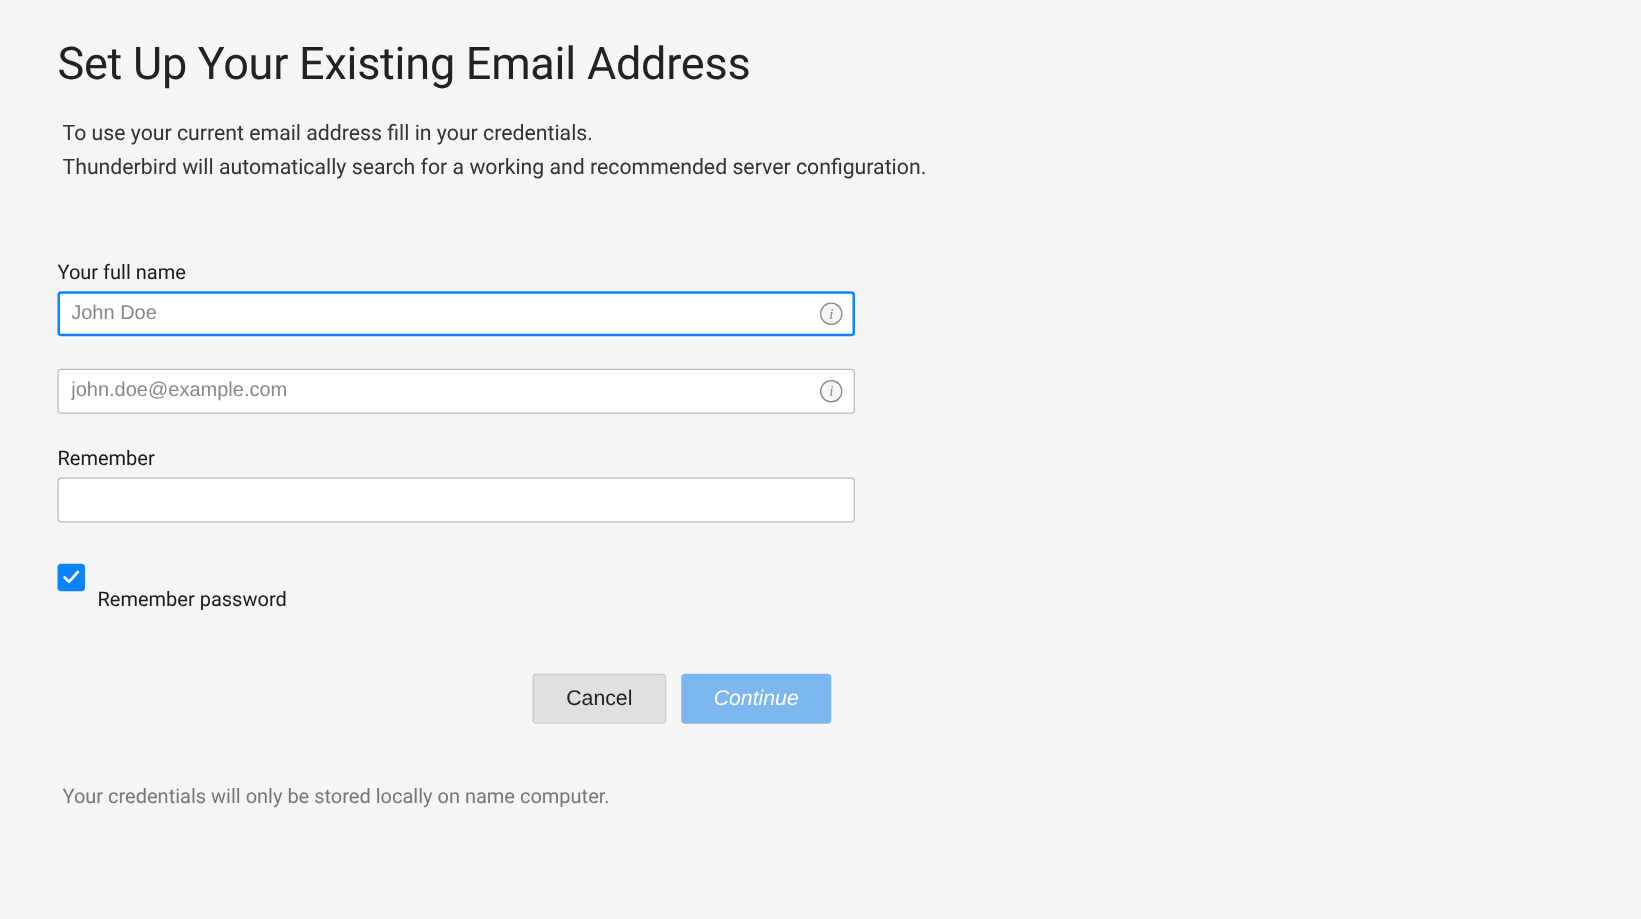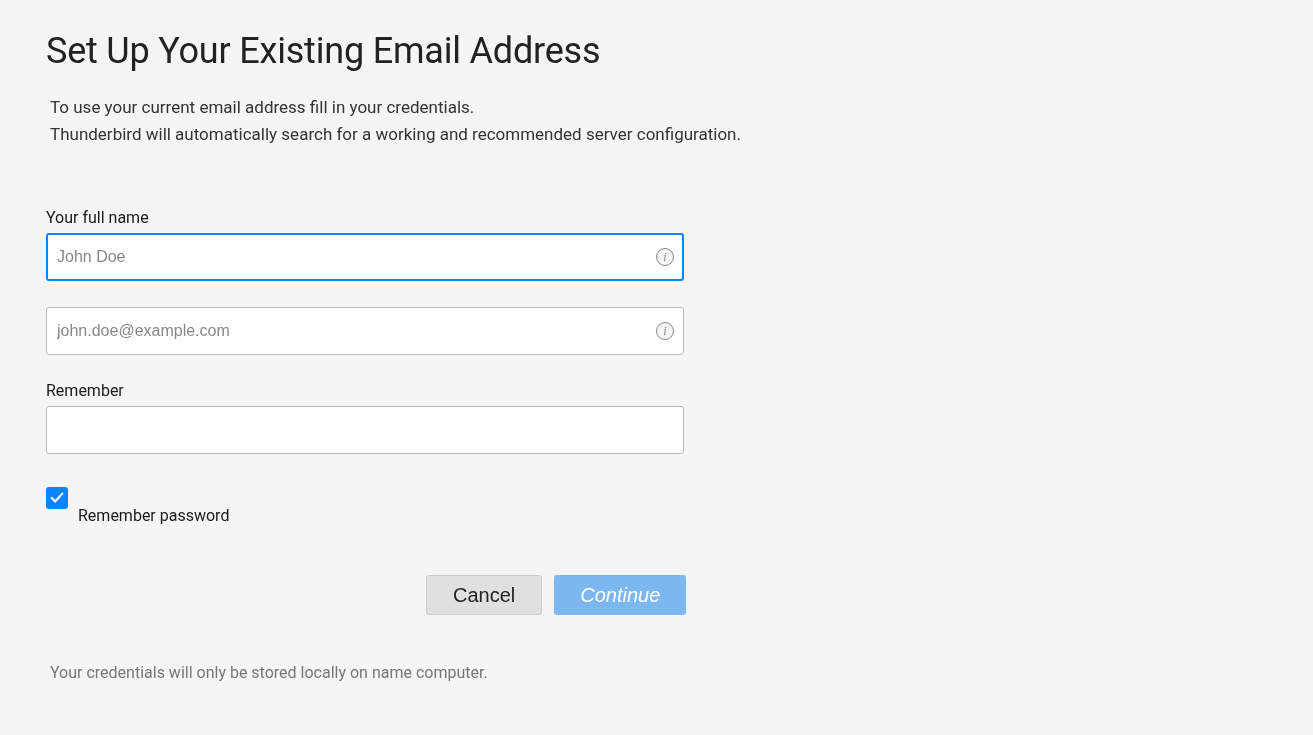--- a/index.html
+++ b/index.html
@@ -42,21 +42,21 @@
     font-size: 16px;
     color: #1a1a1a;
     margin-bottom: 6px;
   }
   .input-wrapper {
     position: relative;
     width: 638px;
   }
   .text-input {
     width: 100%;
-    height: 48px;
+    height: 36px;
     padding: 8px 40px 8px 10px;
     font-size: 16px;
     border: 1px solid #bbb;
     border-radius: 3px;
     background: #fff;
     color: #333;
     outline: none;
   }
   .text-input.focused {
     border: 2px solid #0a84ff;
@@ -113,21 +113,21 @@
   }
   .button-row {
     display: flex;
     gap: 12px;
     margin-top: 50px;
     margin-left: 380px;
   }
   .btn {
     height: 40px;
     padding: 0 26px;
-    font-size: 20px;
+    font-size: 17px;
     border: none;
     border-radius: 3px;
     cursor: pointer;
   }
   .btn-cancel {
     background: #e0e0e0;
     color: #222;
     border: 1px solid #ccc;
   }
   .btn-continue {

